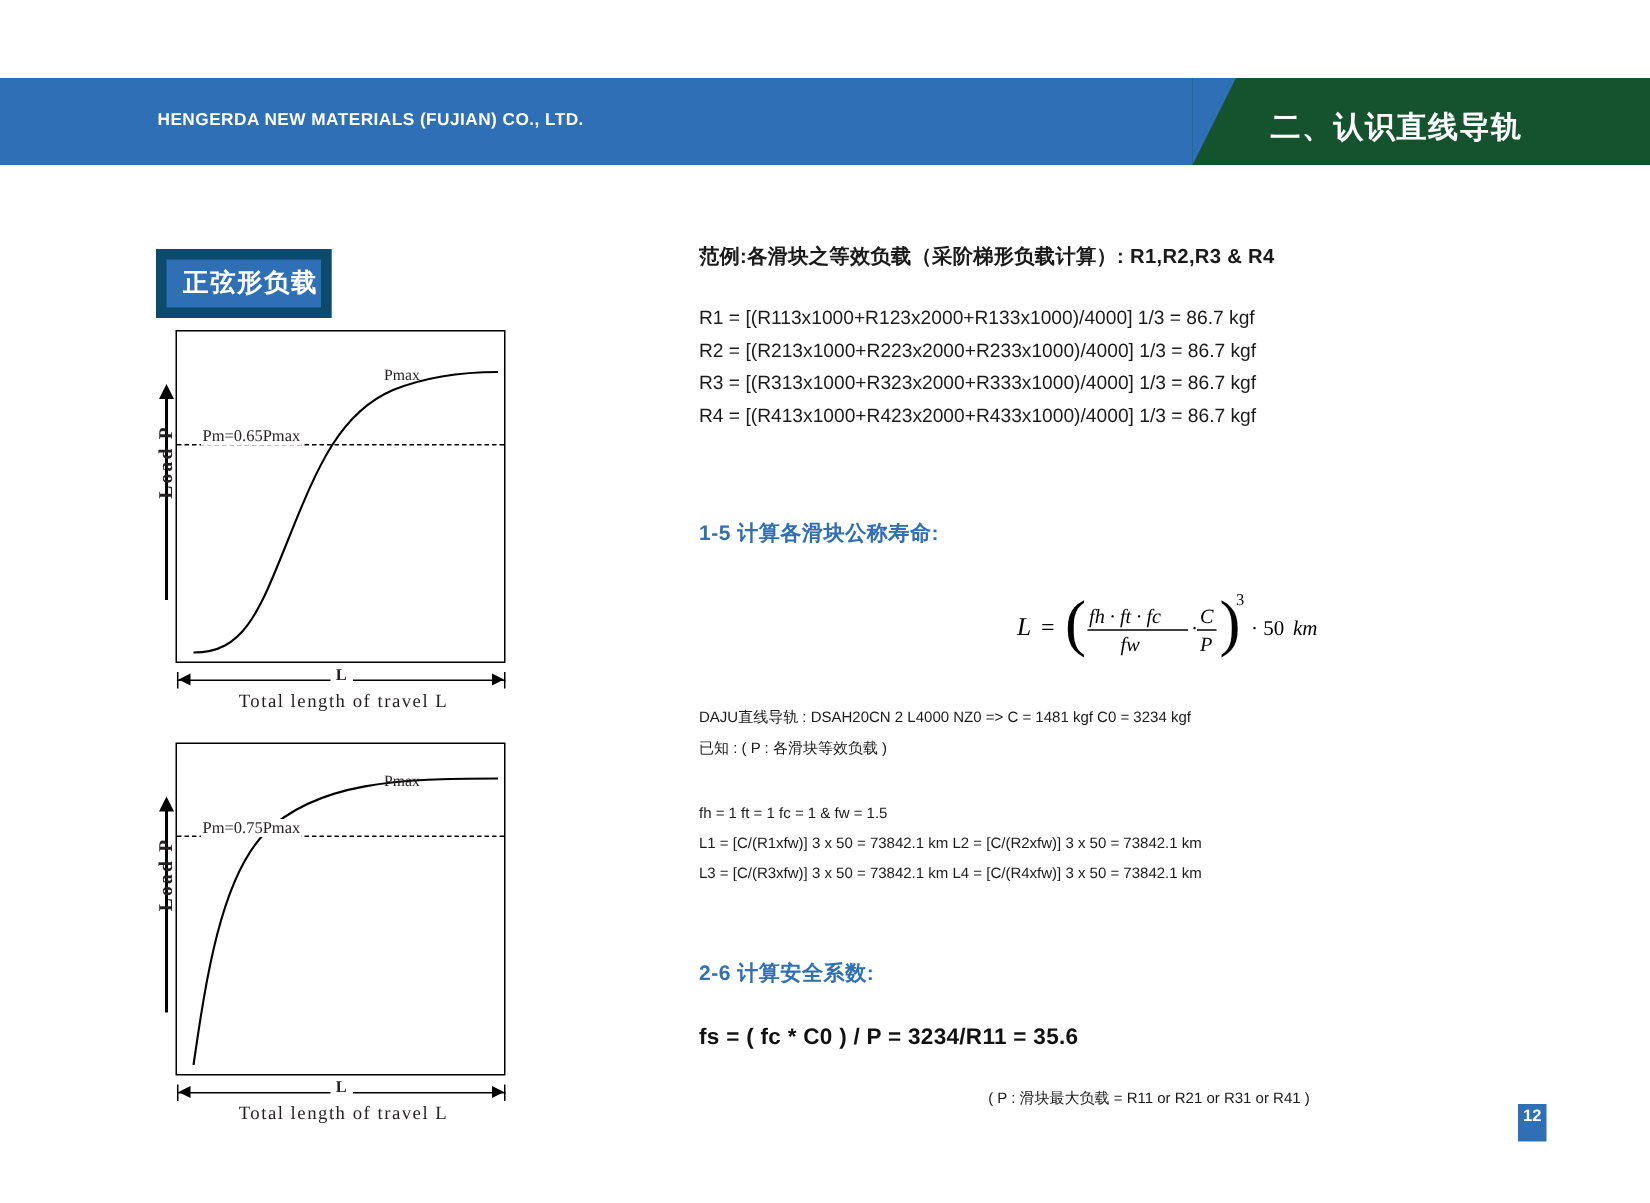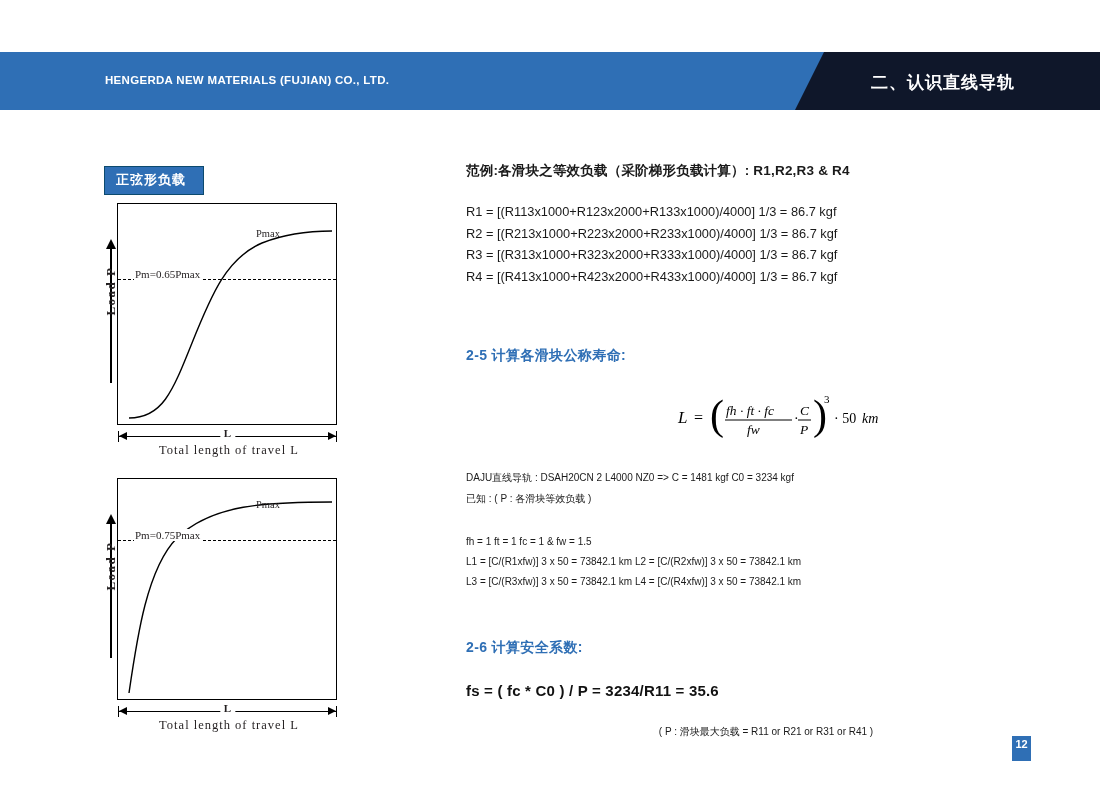--- a/index.html
+++ b/index.html
@@ -16,21 +16,21 @@
     overflow: hidden;
   }
 
   
   .header {
     position: absolute;
     left: 0;
     top: 52px;
     width: 1100px;
     height: 58px;
-    background: #0f172a;
+    background: #14532d;
   }
   .header-blue {
     position: absolute;
     left: 0;
     top: 0;
     width: 795px;
     height: 58px;
     background: #2f6fb5;
   }
   .header-blue::after {
@@ -49,41 +49,41 @@
     top: 22px;
     font-size: 11.5px;
     font-weight: bold;
     letter-spacing: 0.3px;
     color: #ffffff;
   }
   .section-title {
     position: absolute;
     right: 85px;
     top: 19px;
-    font-size: 17px;
+    font-size: 20px;
     font-weight: bold;
     color: #ffffff;
     letter-spacing: 1px;
   }
 
   
   .left-col {
     position: absolute;
     left: 104px;
     top: 166px;
     width: 250px;
   }
   .chart-badge {
     display: inline-block;
     background: #2f6fb5;
     color: #ffffff;
-    font-size: 13px;
-    font-weight: bold;
-    padding: 4px 17px 5px 11px;
-    border: 1px solid #0c4a6e;
+    font-size: 17px;
+    font-weight: bold;
+    padding: 4px 2px 5px 11px;
+    border: 7px solid #0c4a6e;
     letter-spacing: 1px;
   }
 
   .chart-block {
     position: relative;
     width: 250px;
     height: 255px;
     margin-top: 8px;
   }
   .chart-block.second { margin-top: 20px; }
@@ -351,21 +351,21 @@
   <div class="example-heading">范例:各滑块之等效负载（采阶梯形负载计算）: R1,R2,R3 &amp; R4</div>
 
   <div class="formula-list">
     <div>R1 = [(R113x1000+R123x2000+R133x1000)/4000] 1/3 = 86.7 kgf</div>
     <div>R2 = [(R213x1000+R223x2000+R233x1000)/4000] 1/3 = 86.7 kgf</div>
     <div>R3 = [(R313x1000+R323x2000+R333x1000)/4000] 1/3 = 86.7 kgf</div>
     <div>R4 = [(R413x1000+R423x2000+R433x1000)/4000] 1/3 = 86.7 kgf</div>
   </div>
 
   <div class="sub-heading" style="margin-top:60px;">
-    <span class="num">2-5</span><span>计算各滑块公称寿命:</span>
+    <span class="num">1-5</span><span>计算各滑块公称寿命:</span>
   </div>
 
   <div class="big-formula">
     <svg width="360" height="62" viewBox="0 0 360 62">
       <text x="92" y="36" font-family="Liberation Serif, serif" font-size="17" font-style="italic">L</text>
       <text x="108" y="36" font-family="Liberation Serif, serif" font-size="16">=</text>
 
       <text x="124" y="42" font-family="Liberation Serif, serif" font-size="42" font-weight="300">(</text>
       <text x="227" y="42" font-family="Liberation Serif, serif" font-size="42" font-weight="300">)</text>
 

